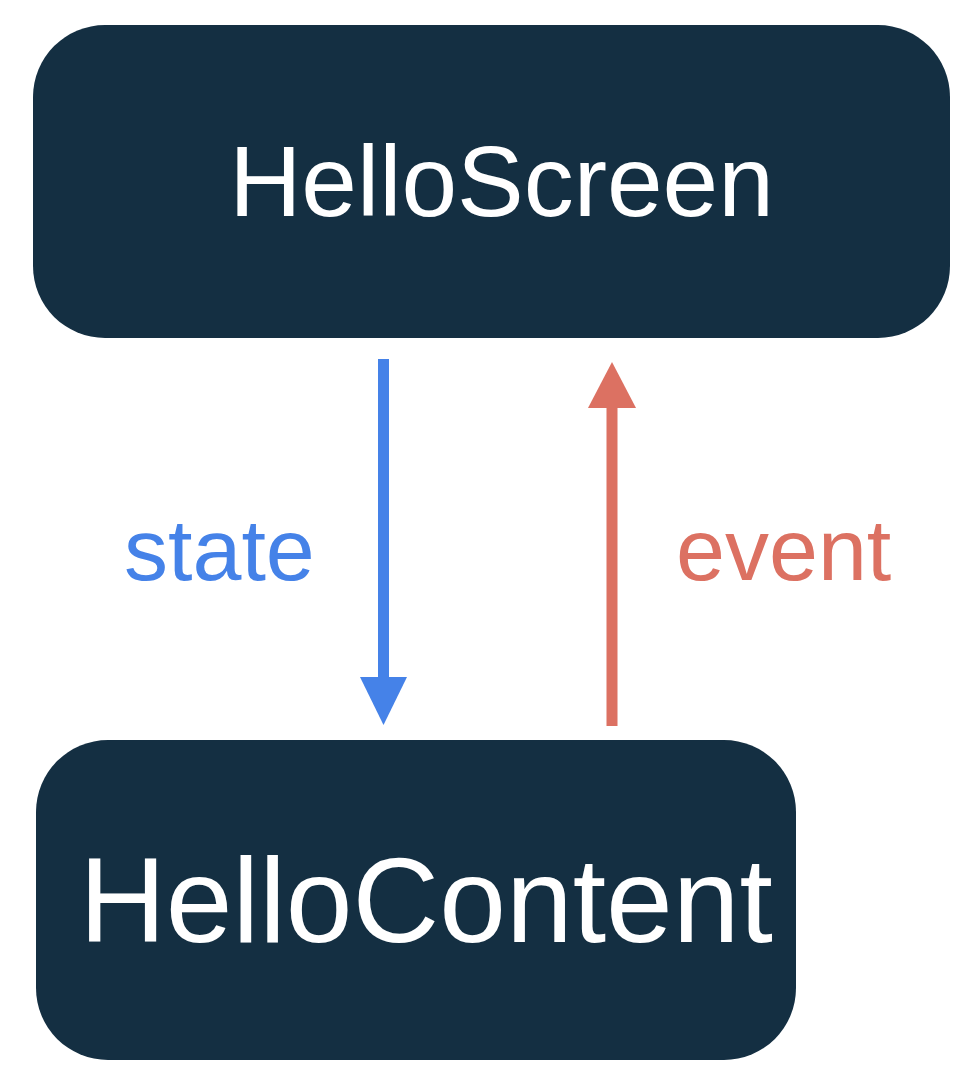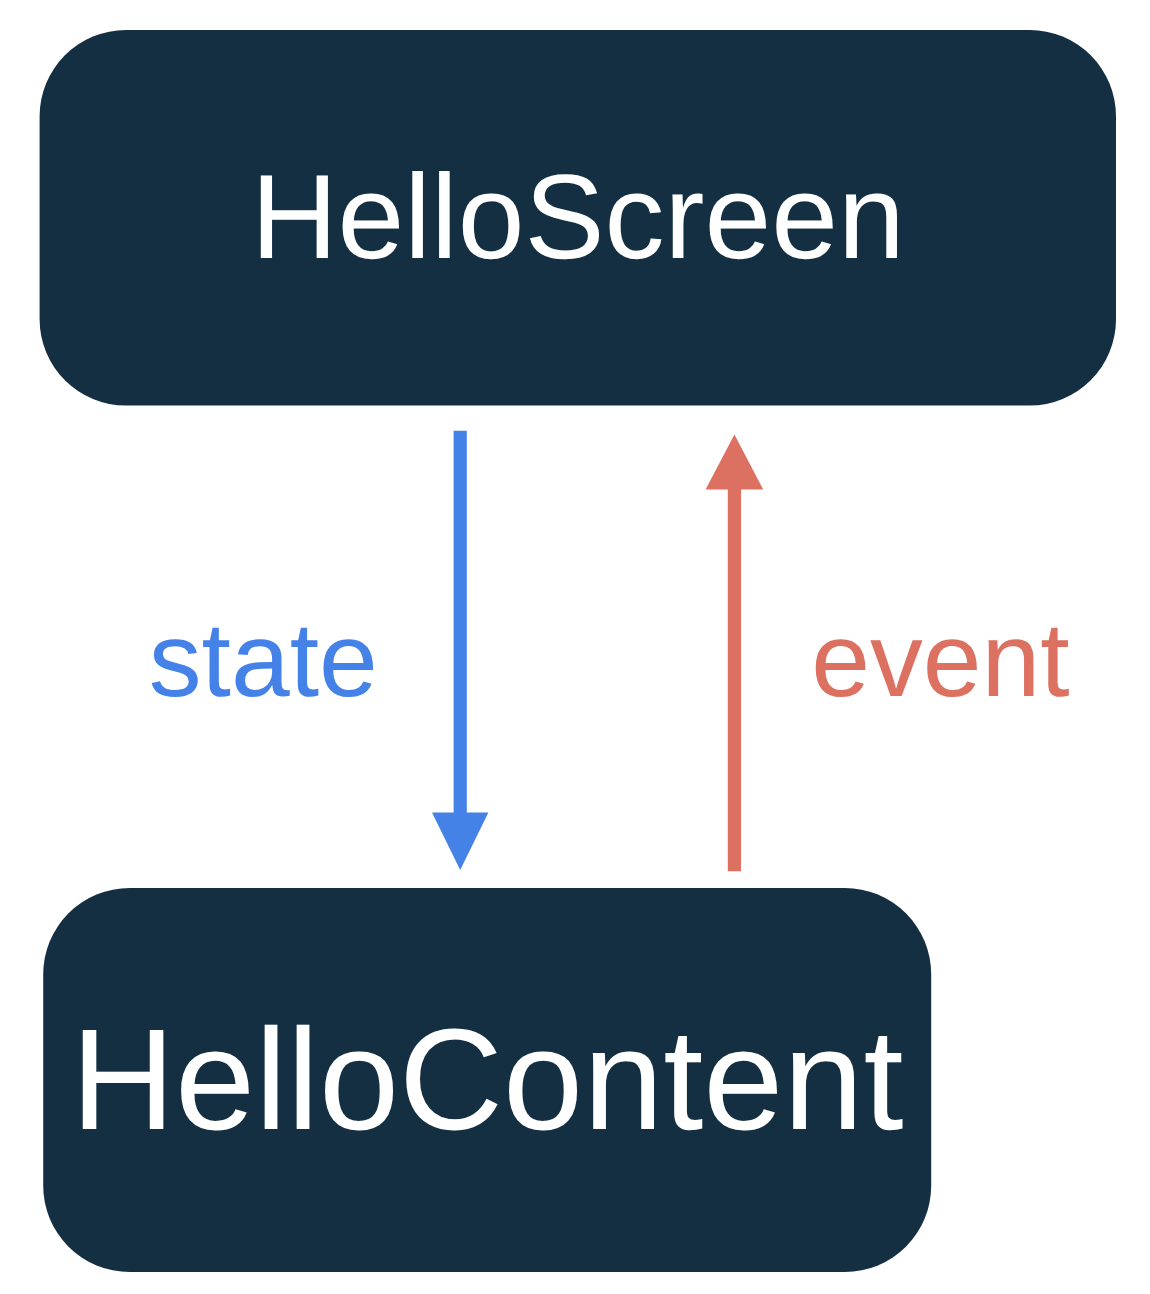--- a/index.html
+++ b/index.html
@@ -19,20 +19,21 @@
     position: absolute;
     background: var(--box-bg, #142F42);
     border-radius: 72px;
     display: flex;
     align-items: center;
     justify-content: center;
     color: var(--box-text, #ffffff);
     font-weight: 400;
     letter-spacing: 0;
     white-space: nowrap;
+    padding-left: 20px;
   }
   .box-top {
     left: 33px;
     top: 25px;
     width: 897px;
     height: 313px;
     font-size: 100px;
   }
   .box-bottom {
     left: 36px;

